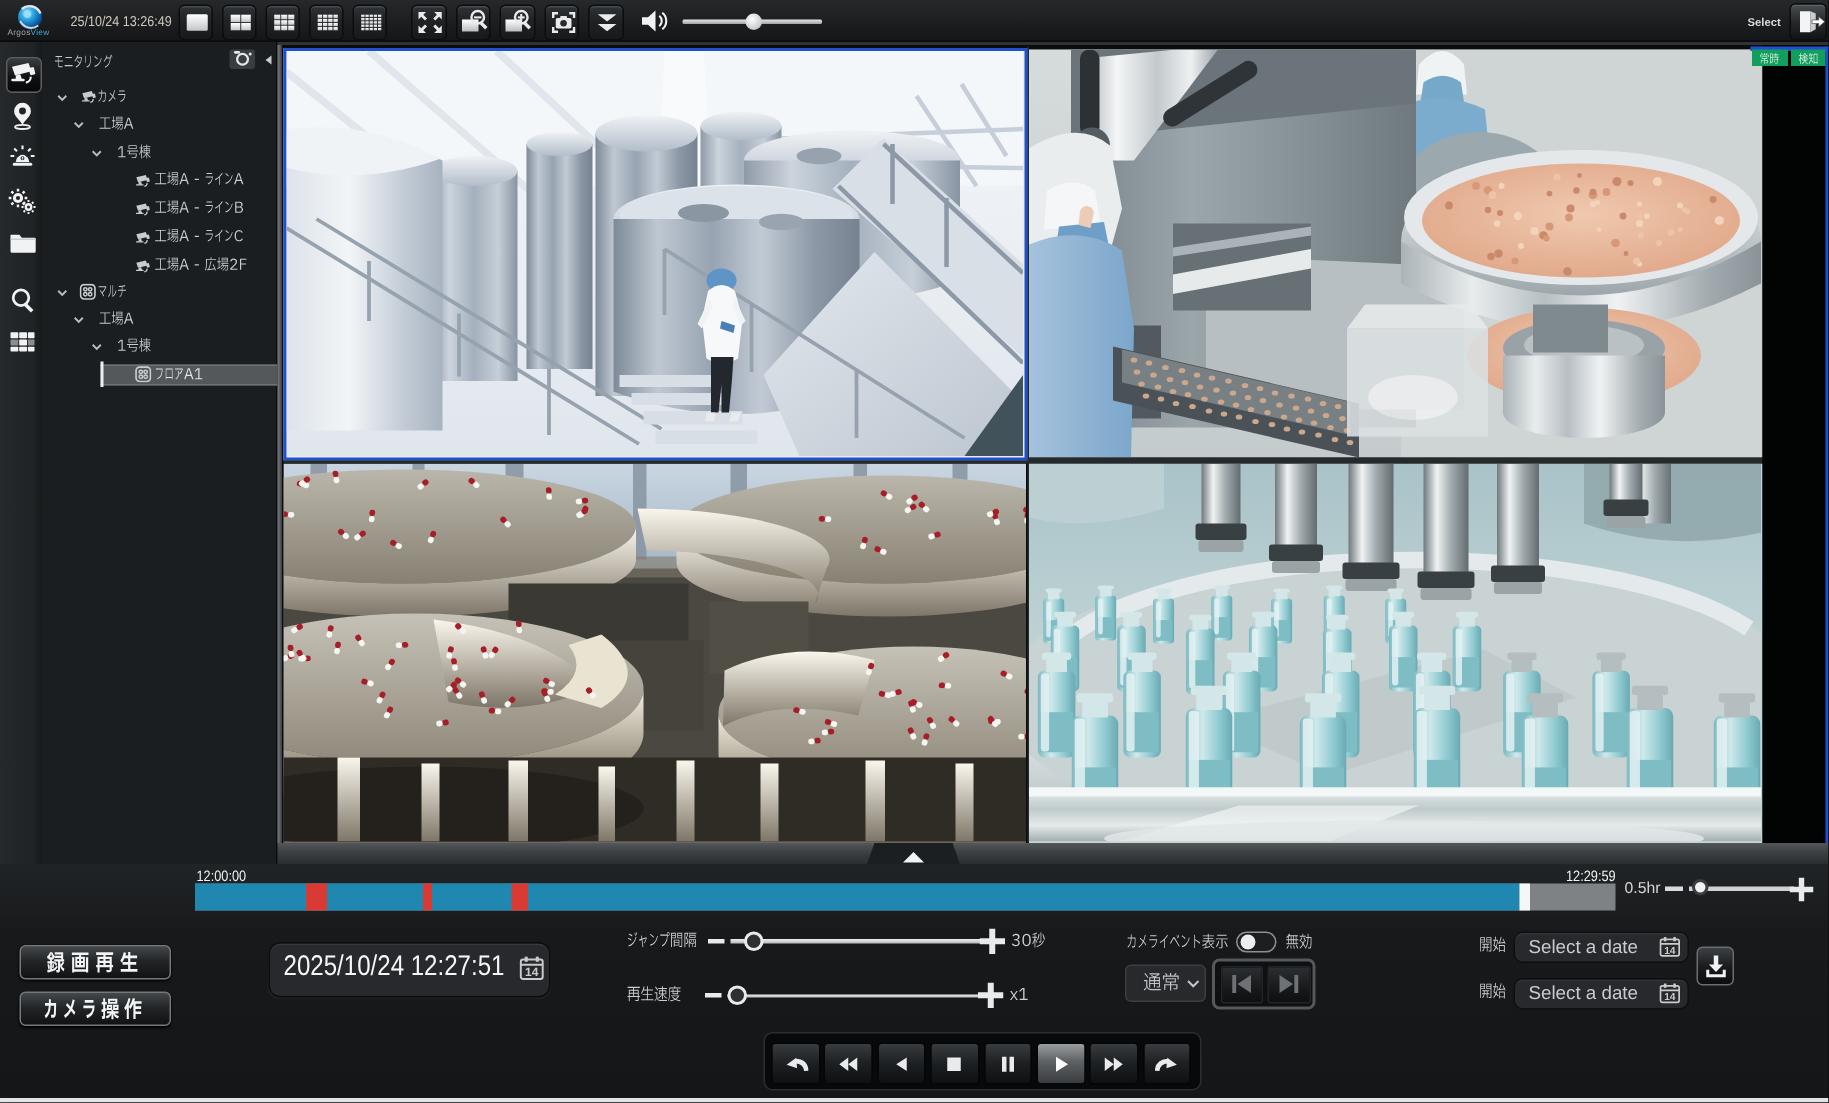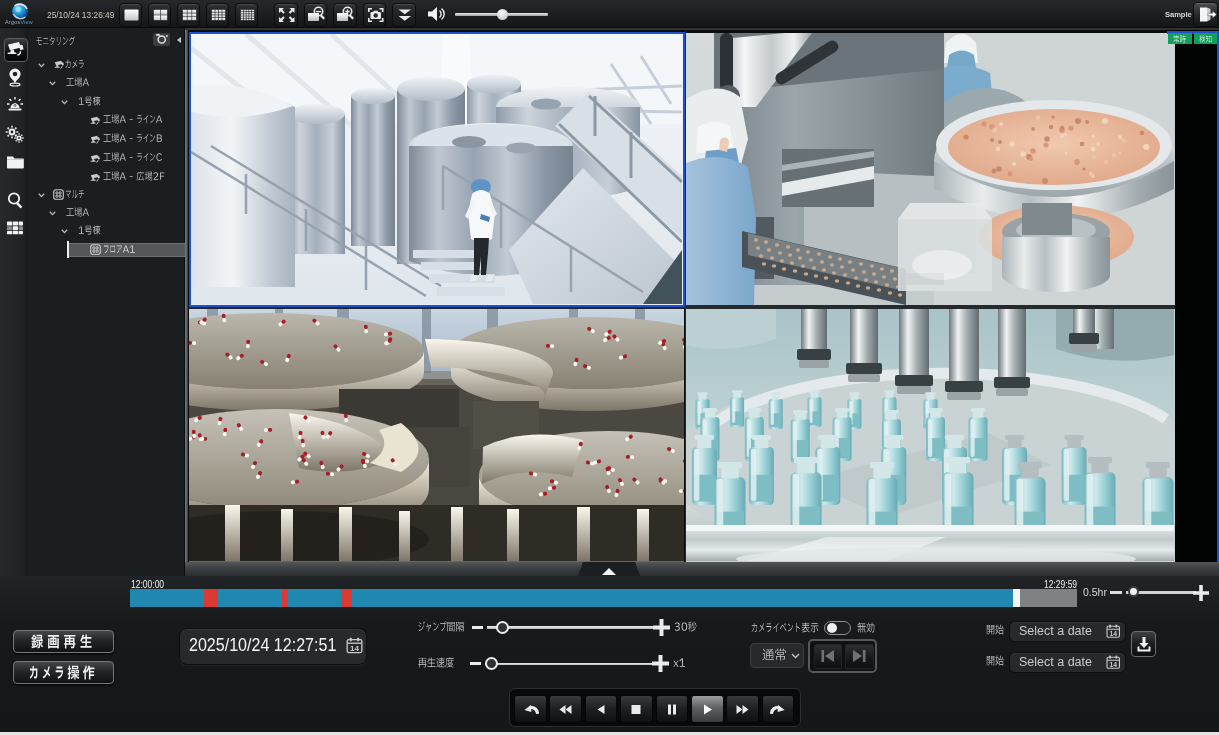--- a/index.html
+++ b/index.html
@@ -195,21 +195,21 @@
     <svg width="22" height="18" viewBox="0 0 22 18">
       <g fill="#f0f2f4">
         <path d="M2 6.5 h4 l5 -4.5 v14 l-5 -4.5 h-4z"></path>
       </g>
       <path d="M13.5 5.5 a4.5 4.5 0 0 1 0 7" stroke="#f0f2f4" stroke-width="1.4" fill="none"></path>
       <path d="M15.5 3.5 a7 7 0 0 1 0 11" stroke="#f0f2f4" stroke-width="1.4" fill="none"></path>
     </svg>
   </div>
 <div class="abs" style="left:455px;top:13px;width:93px;height:2.5px;background:linear-gradient(#e7e9ea,#9fa3a6);border-radius:1px"></div>
 <div class="abs" style="left:497px;top:9px;width:11px;height:11px;border-radius:50%;background:radial-gradient(circle at 40% 35%,#ffffff,#c7cbce 70%,#9a9ea1)"></div>
-<div class="abs" style="left:1165px;top:10px;font-size:7.5px;font-weight:bold;color:#d8dadc">Sample</div>
+<div class="abs" style="left:1165px;top:10px;font-size:7.5px;font-weight:bold;color:#d8dadc">Select</div>
 <div class="tbtn" style="left:1192.5px;top:2px;width:25px;height:25px;background:linear-gradient(#4b4f52,#26292b 50%,#121416)">
     <svg width="23" height="23" viewBox="0 0 23 23">
       <path d="M6 4.5 h7 v14 h-7z" fill="#f2f4f5"></path>
       <path d="M13 4.5 l3.5 1.5 v10.5 l-3.5 2z" fill="#c9cdd0"></path>
       <path d="M14 10.3 h4.5 v-2.2 l4 3.4 -4 3.4 v-2.2 h-4.5z" fill="#fff" stroke="#55585a" stroke-width="0.5"></path>
     </svg>
   </div>
 <div class="abs" style="left:0;top:28px;width:28px;height:707px;background:linear-gradient(90deg,#26292c,#202325 80%,#17191b)"></div>
 <div class="abs" style="left:4px;top:37.5px;width:24px;height:24px;border-radius:4px;background:linear-gradient(#3a3d40,#0e1011 60%,#060708);border:1px solid #5a5e61;">
     <svg width="22" height="22" viewBox="0 0 22 22">

